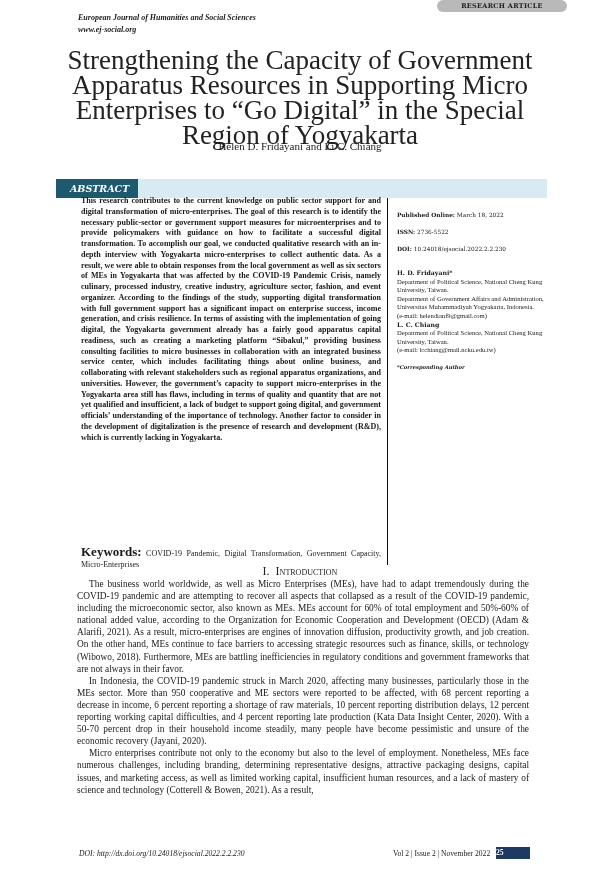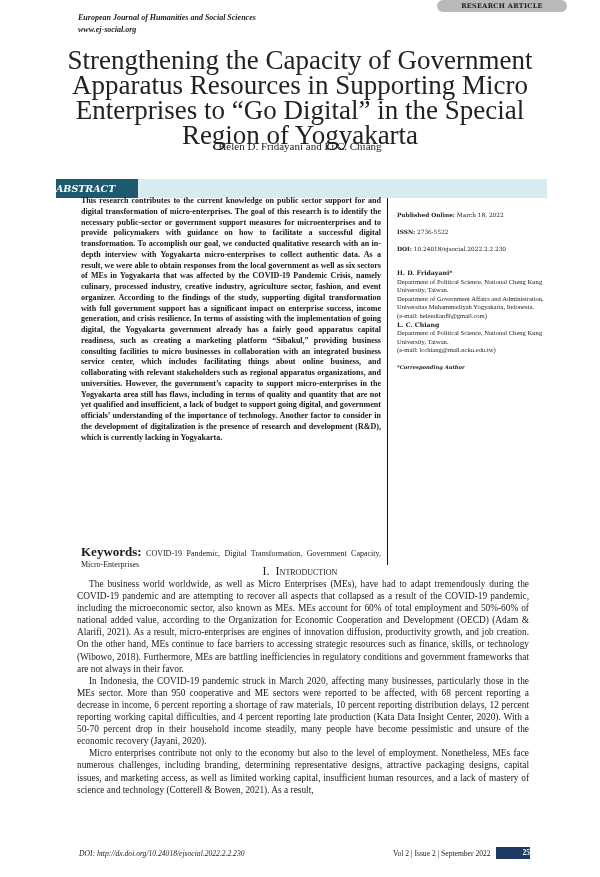--- a/index.html
+++ b/index.html
@@ -21,21 +21,21 @@
   }
   .authors {
     position: absolute; left: 0; width: 600px; top: 140px; text-align: center; font-size: 11px; color: #222;
   }
   .abs-bar {
     position: absolute; left: 56px; top: 179px; width: 491px; height: 19px; background: #d8ebf3;
   }
   .abs-label {
     position: absolute; left: 56px; top: 179px; width: 82px; height: 19px; background: #1e5a6e;
     color: #fff; font-family: "DejaVu Serif", serif; font-style: italic; font-weight: bold; font-size: 9.5px;
-    line-height: 19px; box-sizing: border-box;
+    line-height: 19px; padding-left: 14px; box-sizing: border-box;
   }
   .abstract {
     position: absolute; left: 81px; top: 196px; width: 300px; font-size: 8.05px; line-height: 10.75px;
     font-weight: bold; text-align: justify; color: #1a1a1a;
   }
   .keywords {
     position: absolute; left: 81px; top: 546px; width: 300px; font-size: 8px; line-height: 11px; text-align: justify;
   }
   .keywords b { font-family: Liberation Serif, serif; font-size: 13px; }
   .vline { position: absolute; left: 387px; top: 198px; width: 1px; height: 367px; background: #111; }
@@ -55,21 +55,21 @@
   }
   .body-text p { margin: 0; text-indent: 12px; }
   .footer-doi {
     position: absolute; left: 79px; top: 849px; font-style: italic; font-size: 7.6px; color: #222;
   }
   .footer-vol {
     position: absolute; left: 393px; top: 849px; font-size: 7.6px; color: #222;
   }
   .page-num {
     position: absolute; left: 496px; top: 847px; width: 34px; height: 12px; background: #1c3a63; color: #fff;
-    font-size: 7.6px; font-weight: bold; text-align: right; line-height: 12px;
+    font-size: 7.6px; font-weight: bold; text-align: left; line-height: 12px;
   }
 </style>
 </head>
 <body>
 
 <div class="badge">RESEARCH ARTICLE</div>
 
 <div class="journal">
   <div>European Journal of Humanities and Social Sciences</div>
   <div>www.ej-social.org</div>
@@ -118,14 +118,14 @@
   <span class="sc">Introduction</span>
 </div>
 
 <div class="body-text">
   <p>The business world worldwide, as well as Micro Enterprises (MEs), have had to adapt tremendously during the COVID-19 pandemic and are attempting to recover all aspects that collapsed as a result of the COVID-19 pandemic, including the microeconomic sector, also known as MEs. MEs account for 60% of total employment and 50%-60% of national added value, according to the Organization for Economic Cooperation and Development (OECD) (Adam &amp; Alarifi, 2021). As a result, micro-enterprises are engines of innovation diffusion, productivity growth, and job creation. On the other hand, MEs continue to face barriers to accessing strategic resources such as finance, skills, or technology (Wibowo, 2018). Furthermore, MEs are battling inefficiencies in regulatory conditions and government frameworks that are not always in their favor.</p>
   <p>In Indonesia, the COVID-19 pandemic struck in March 2020, affecting many businesses, particularly those in the MEs sector. More than 950 cooperative and ME sectors were reported to be affected, with 68 percent reporting a decrease in income, 6 percent reporting a shortage of raw materials, 10 percent reporting distribution delays, 12 percent reporting working capital difficulties, and 4 percent reporting late production (Kata Data Insight Center, 2020). With a 50-70 percent drop in their household income steadily, many people have become pessimistic and unsure of the economic recovery (Jayani, 2020).</p>
   <p>Micro enterprises contribute not only to the economy but also to the level of employment. Nonetheless, MEs face numerous challenges, including branding, determining representative designs, attractive packaging designs, capital issues, and marketing access, as well as limited working capital, insufficient human resources, and a lack of mastery of science and technology (Cotterell &amp; Bowen, 2021). As a result,</p>
 </div>
 
 <div class="footer-doi">DOI: http://dx.doi.org/10.24018/ejsocial.2022.2.2.230</div>
-<div class="footer-vol">Vol 2 | Issue 2 | September 2022</div>
+<div class="footer-vol">Vol 2 | Issue 2 | November 2022</div>
 <div class="page-num">25</div>
 
 </body></html>

